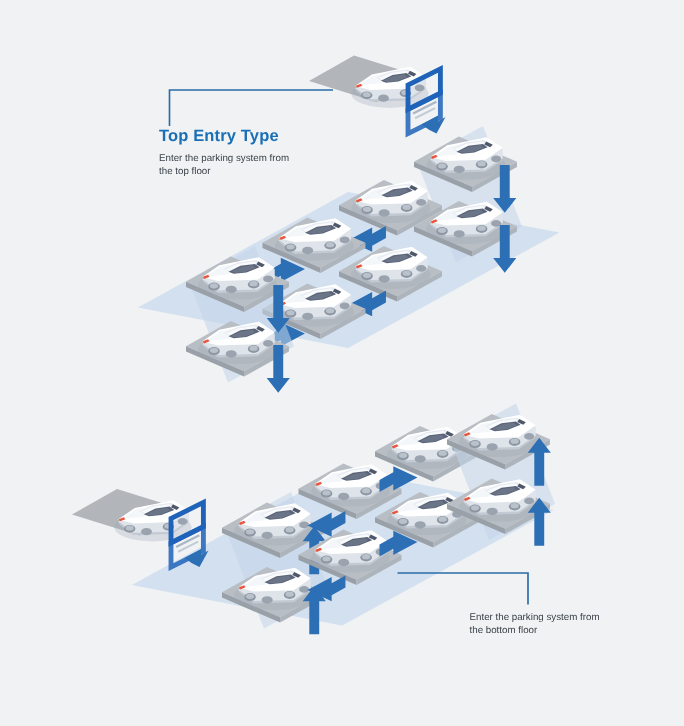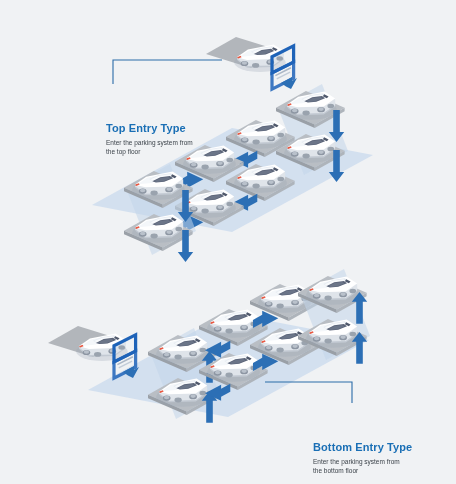--- a/index.html
+++ b/index.html
@@ -5,21 +5,21 @@
   html,body{margin:0;padding:0;}
   body{
     width:456px;height:484px;
     background:#f0f2f4;
     font-family:"Liberation Sans", sans-serif;
     position:relative;overflow:hidden;
   }
   #stage{position:absolute;inset:0;}
   svg.diagram{position:absolute;left:0;top:0;width:456px;height:484px;}
 
-  .label-block{position:absolute;margin-top:37px;}
+  .label-block{position:absolute;}
   .label-title{
     font-size:11px;font-weight:bold;letter-spacing:.1px;
     color:#1a6fb5;white-space:nowrap;line-height:13px;
   }
   .label-desc{
     font-size:6.5px;color:#3c434a;line-height:8.6px;
     margin-top:4px;white-space:pre-line;
   }
   #label-top{left:106px;top:85px;}
   #label-bottom{left:313px;top:404px;}
@@ -261,18 +261,17 @@
     </g>
   </svg>
 
   <div class="label-block" id="label-top">
     <div class="label-title">Top Entry Type</div>
     <div class="label-desc">Enter the parking system from
 the top floor</div>
   </div>
 
   <div class="label-block" id="label-bottom">
-    <div class="label-title">Bottom Entry Type</div>
     <div class="label-desc">Enter the parking system from
 the bottom floor</div>
   </div>
 
 </div>
 
 </body></html>

